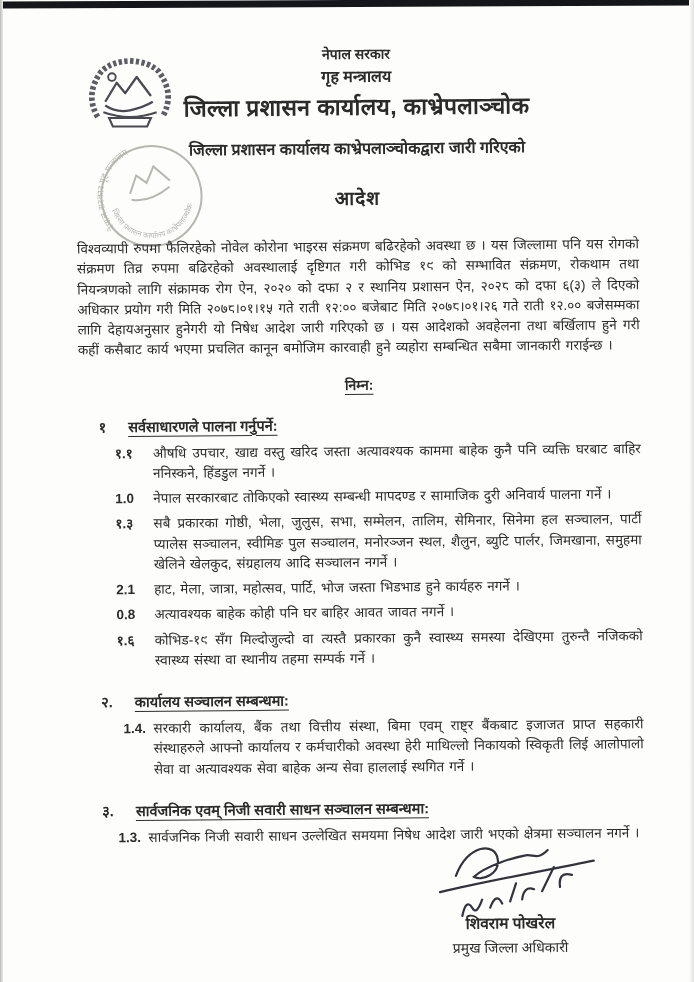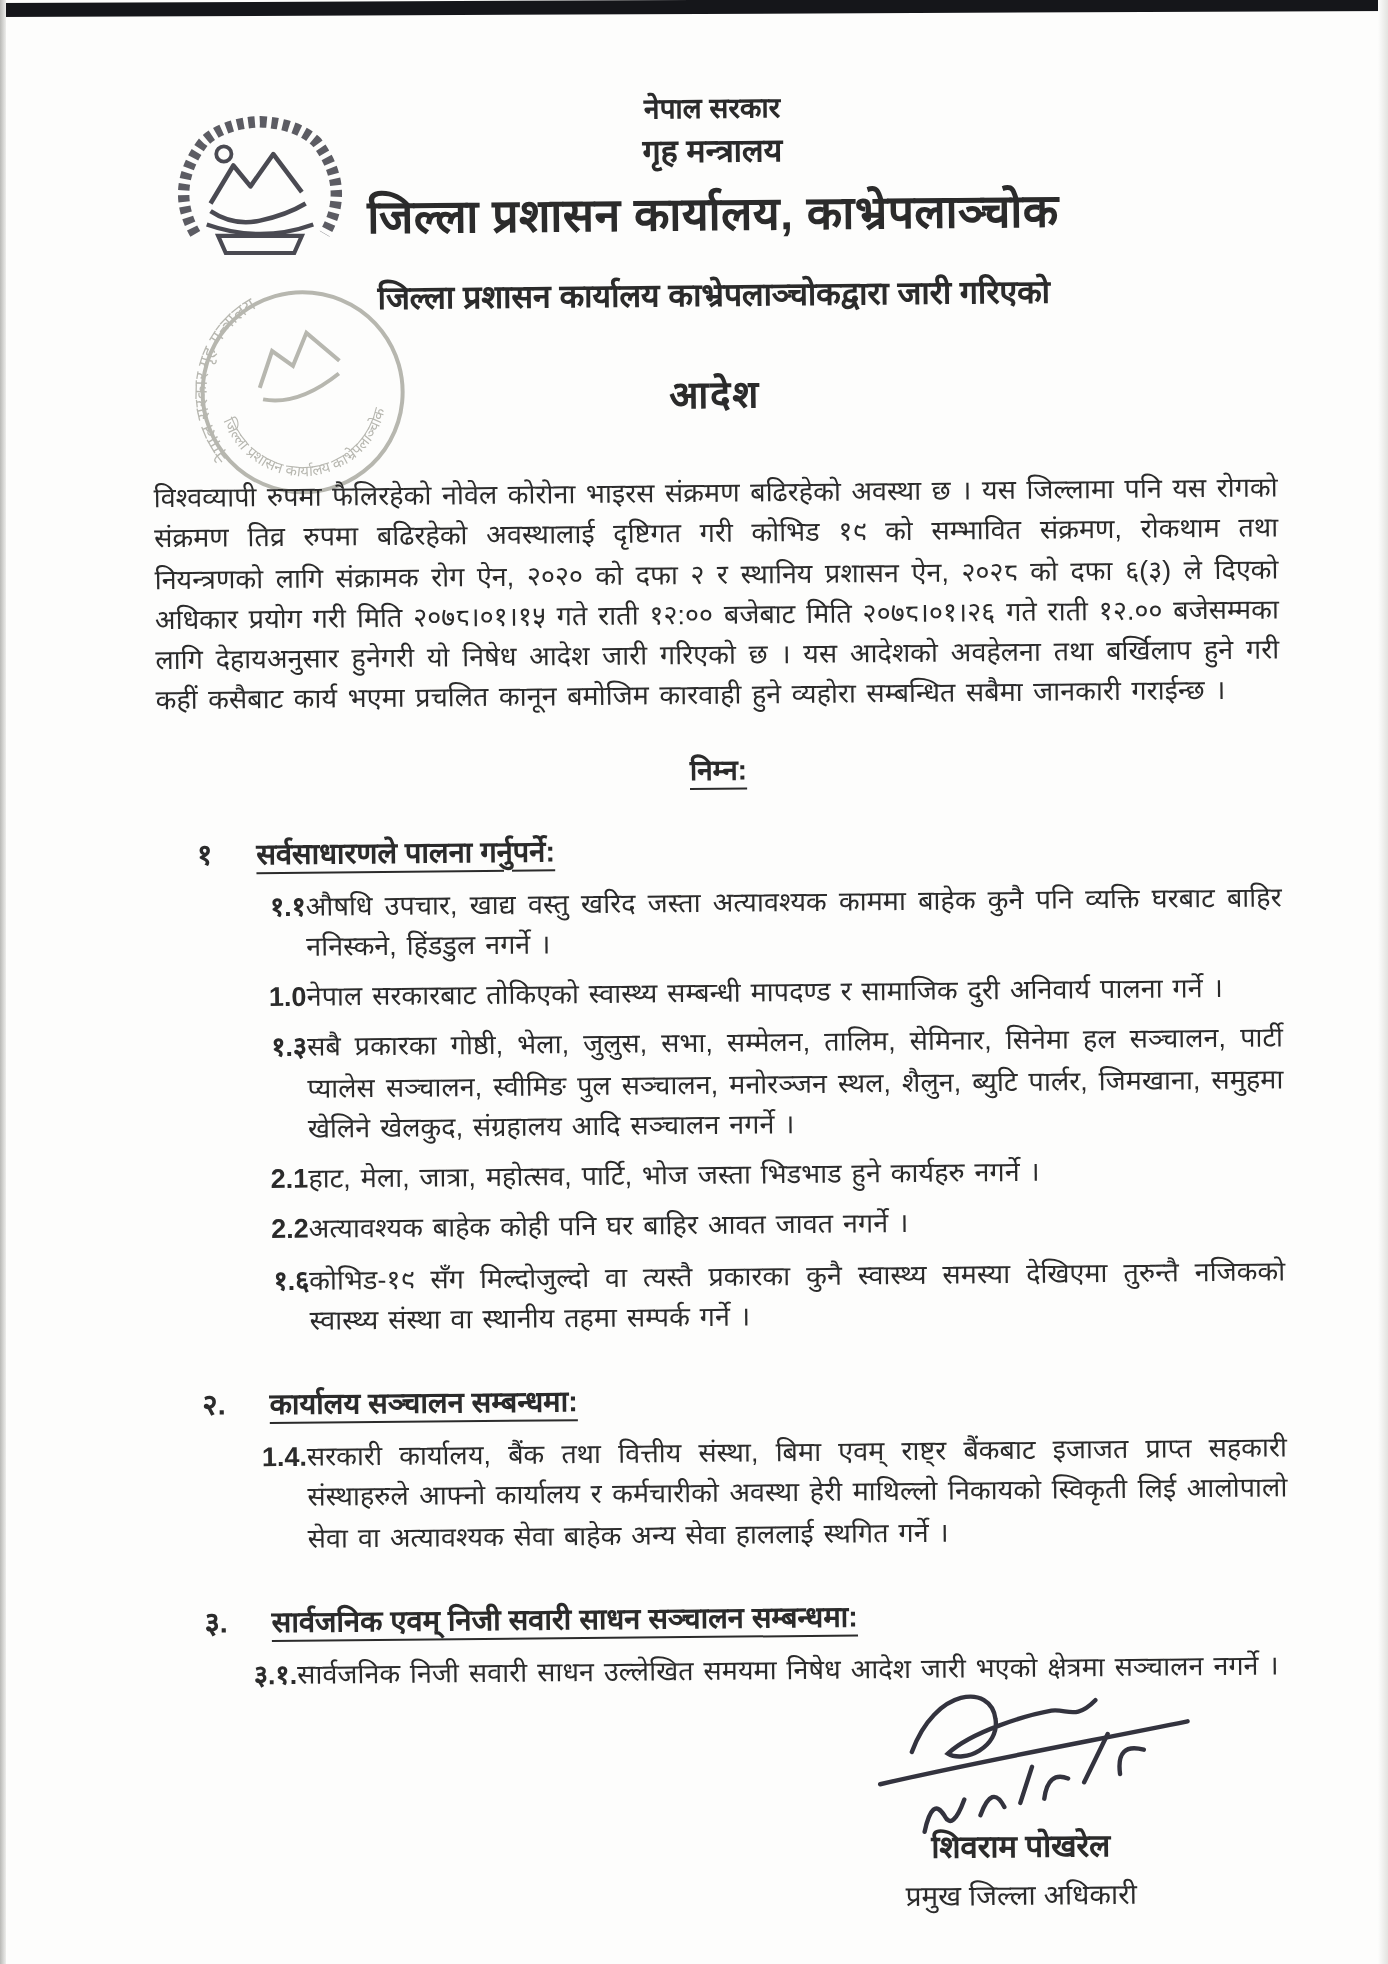--- a/index.html
+++ b/index.html
@@ -34,21 +34,21 @@
     text-align:justify;word-spacing:1.5px;
   }
   .following{
     text-align:center;font-size:14px;font-weight:bold;margin-top:16px;
     text-decoration:underline;text-underline-offset:4px;
   }
   .section{margin-top:20px;}
   .sec-head{display:flex;gap:22px;font-size:14.5px;font-weight:bold;margin:0 0 8px 20px;}
   .sec-title{text-decoration:underline;text-underline-offset:4px;text-decoration-thickness:1.3px;}
   .item{display:flex;margin:5px 0 5px 36px;font-size:13.5px;line-height:1.5;}
-  .item-num{flex:0 0 38px;font-weight:bold;text-align:right;}
+  .item-num{flex:0 0 38px;font-weight:bold;}
   .item-text{flex:1;text-align:justify;word-spacing:1.2px;}
   .sec2 .item{margin-left:42px;}
   .sec2 .item-num,.sec3 .item-num{flex-basis:30px;}
   .emblem-wrap{position:absolute;left:82px;top:58px;}
   .stamp-wrap{position:absolute;left:96px;top:140px;opacity:.55;transform:rotate(-16deg);}
   .sig-block{width:250px;margin:-14px 10px 0 auto;text-align:center;position:relative;}
   .sig-svg{display:block;margin:0 auto -16px auto;}
   .sig-name{font-size:15.5px;font-weight:bold;}
   .sig-title{font-size:14px;margin-top:4px;}
 </style>
@@ -118,21 +118,21 @@
         </div>
         <div class="item">
           <span class="item-num">१.३</span>
           <span class="item-text">सबै प्रकारका गोष्ठी, भेला, जुलुस, सभा, सम्मेलन, तालिम, सेमिनार, सिनेमा हल सञ्चालन, पार्टी प्यालेस सञ्चालन, स्वीमिङ पुल सञ्चालन, मनोरञ्जन स्थल, शैलुन, ब्युटि पार्लर, जिमखाना, समुहमा खेलिने खेलकुद, संग्रहालय आदि सञ्चालन नगर्ने ।</span>
         </div>
         <div class="item">
           <span class="item-num">2.1</span>
           <span class="item-text">हाट, मेला, जात्रा, महोत्सव, पार्टि, भोज जस्ता भिडभाड हुने कार्यहरु नगर्ने ।</span>
         </div>
         <div class="item">
-          <span class="item-num">2.2</span>
+          <span class="item-num">0.8</span>
           <span class="item-text">अत्यावश्यक बाहेक कोही पनि घर बाहिर आवत जावत नगर्ने ।</span>
         </div>
         <div class="item">
           <span class="item-num">१.६</span>
           <span class="item-text">कोभिड-१९ सँग मिल्दोजुल्दो वा त्यस्तै प्रकारका कुनै स्वास्थ्य समस्या देखिएमा तुरुन्तै नजिकको स्वास्थ्य संस्था वा स्थानीय तहमा सम्पर्क गर्ने ।</span>
         </div>
       </div>
 
       <div class="section sec2">
         <div class="sec-head">
@@ -144,21 +144,21 @@
           <span class="item-text">सरकारी कार्यालय, बैंक तथा वित्तीय संस्था, बिमा एवम् राष्ट्र बैंकबाट इजाजत प्राप्त सहकारी संस्थाहरुले आफ्नो कार्यालय र कर्मचारीको अवस्था हेरी माथिल्लो निकायको स्विकृती लिई आलोपालो सेवा वा अत्यावश्यक सेवा बाहेक अन्य सेवा हाललाई स्थगित गर्ने ।</span>
         </div>
       </div>
 
       <div class="section sec3">
         <div class="sec-head">
           <span class="sec-num">३.</span>
           <span class="sec-title">सार्वजनिक एवम् निजी सवारी साधन सञ्चालन सम्बन्धमा:</span>
         </div>
         <div class="item">
-          <span class="item-num">३.१.</span>
+          <span class="item-num">1.3.</span>
           <span class="item-text">सार्वजनिक निजी सवारी साधन उल्लेखित समयमा निषेध आदेश जारी भएको क्षेत्रमा सञ्चालन नगर्ने ।</span>
         </div>
       </div>
 
       <div class="sig-block">
         <svg class="sig-svg" width="200" height="92" viewBox="0 0 200 92" fill="none" stroke="#33333e" stroke-width="2.2" stroke-linecap="round">
           <path d="M46,40 C58,8 86,6 88,24 C90,38 72,46 64,41 C76,30 104,22 116,20 C124,19 128,25 138,15"></path>
           <path d="M30,56 C74,46 132,36 184,26"></path>
           <path d="M52,80 q4,-18 10,-8 q4,8 10,-8 M80,72 q6,-16 12,-4 M100,66 l6,-18 M112,64 q2,-14 12,-10 M132,56 l12,-24 M150,52 q-2,-16 12,-12"></path>
         </svg>

